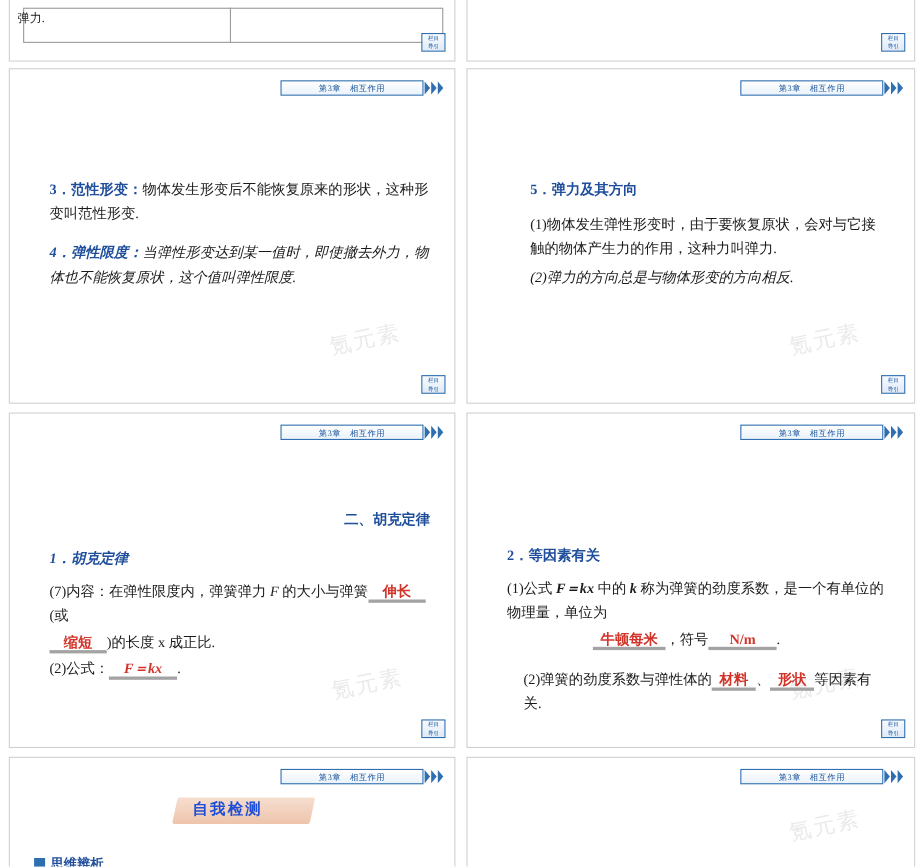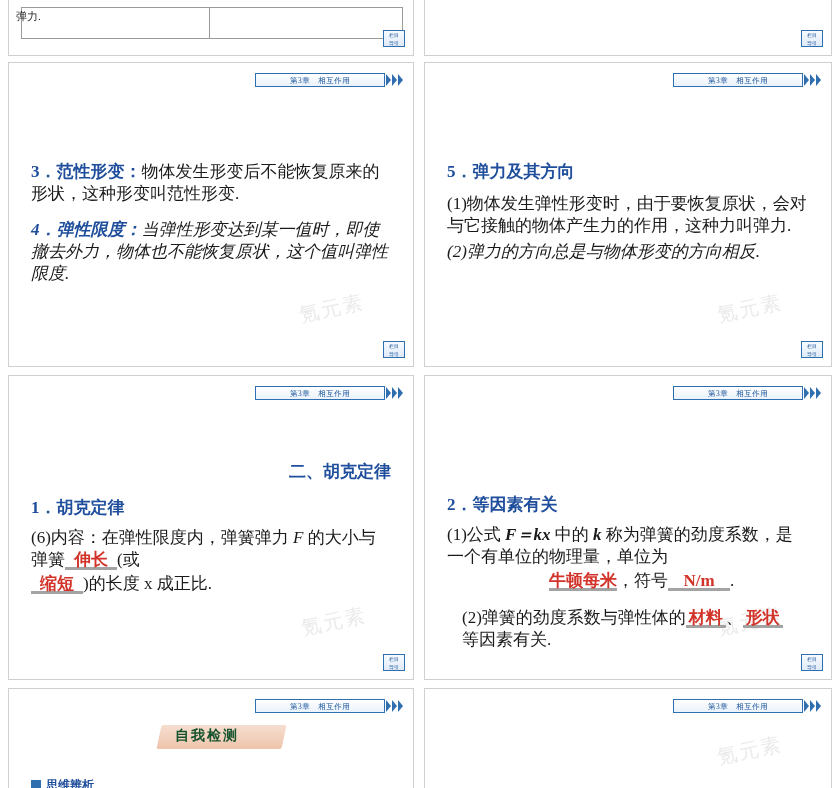--- a/index.html
+++ b/index.html
@@ -11,33 +11,33 @@
   .banner .bar{position:absolute;left:0;top:0;width:130px;height:14px;border:1px solid #2f6fb0;background:linear-gradient(#ffffff,#eaf2fb);box-sizing:border-box;}
   .banner .bar span{display:block;text-align:center;font-size:7.5px;color:#16519a;line-height:13px;letter-spacing:.5px;font-family:"Liberation Serif",serif;}
   .banner .chev{position:absolute;left:130px;top:0px;width:20px;height:14px;}
   .banner .chev i{position:absolute;top:1px;display:block;width:0;height:0;border-left:5px solid #2f6fb0;border-top:6px solid transparent;border-bottom:6px solid transparent;}
   .banner .chev i:nth-child(1){left:1px;}
   .banner .chev i:nth-child(2){left:7px;}
   .banner .chev i:nth-child(3){left:13px;}
   
   .navbtn{position:absolute;right:8px;bottom:8px;width:22px;height:17px;border:1px solid #2f6fb0;background:linear-gradient(#f7fbff,#dfeaf7);box-sizing:border-box;font-size:5px;line-height:7.5px;color:#16519a;text-align:center;padding-top:1px;letter-spacing:0;}
   
-  .body{position:absolute;left:22px;right:22px;font-size:17px;line-height:22px;color:#1a1a1a;}
+  .body{position:absolute;left:36px;right:22px;font-size:13px;line-height:22px;color:#1a1a1a;}
   .blue{color:#1f4e9c;font-weight:bold;}
   .num{color:#1f4e9c;font-weight:bold;}
   .red{color:#d2342a;font-weight:bold;}
   .blank{display:inline-block;min-width:52px;border-bottom:3px solid #a3a3a3;text-align:center;color:#d2342a;font-weight:bold;line-height:14px;}
   .ital{font-style:italic;}
   
   .wm{position:absolute;font-size:20px;color:rgba(150,150,150,.20);font-family:"Liberation Serif",serif;transform:rotate(-12deg);letter-spacing:2px;pointer-events:none;}
   
   .tbl{position:absolute;border:1px solid #9a9a9a;box-sizing:border-box;}
   .selftest{position:absolute;left:150px;top:36px;width:125px;height:26px;}
   .selftest .plate{position:absolute;left:0;top:0;width:125px;height:24px;background:linear-gradient(#f6ded0,#eec4ab);transform:skewX(-12deg);border-radius:2px;}
-  .selftest .txt{position:absolute;left:16px;top:2px;font-size:14px;color:#14532d;font-weight:bold;letter-spacing:2px;}
+  .selftest .txt{position:absolute;left:16px;top:2px;font-size:14px;color:#1d4ed8;font-weight:bold;letter-spacing:2px;}
   .sec-head{position:absolute;left:22px;font-size:12px;font-weight:bold;color:#1f4e9c;}
   .sqr{display:inline-block;width:10px;height:10px;background:#2f6fb0;margin-right:5px;vertical-align:-1px;}
 </style>
 </head>
 <body>
 
 <div class="page">
 
   <div class="slide" style="left:8px;top:-52px;width:406px;height:108px;">
     <div class="tbl" style="left:12px;top:58px;width:382px;height:32px;"></div>
@@ -87,21 +87,21 @@
       <div class="bar">
           <span>第3章　相互作用</span>
         </div>
       <div class="chev">
           <i></i>
           <i></i>
           <i></i>
         </div>
     </div>
     <div class="wm" style="left:292px;top:232px;">氪元素</div>
-    <div class="body" style="top:98px;">
+    <div class="body" style="top:98px;margin-left:21px;">
       <p style="margin:0 0 10px 0;">
         <span class="num">5．</span><span class="blue">弹力及其方向</span>
       </p>
       <p style="margin:0 0 4px 0;">(1)物体发生弹性形变时，由于要恢复原状，会对与它接触的物体产生力的作用，这种力叫弹力.</p>
       <p style="margin:0;font-style:italic;">(2)弹力的方向总是与物体形变的方向相反.</p>
     </div>
     <div class="navbtn">
       <div>栏目</div>
       <div>导引</div>
     </div>
@@ -114,28 +114,31 @@
         </div>
       <div class="chev">
           <i></i>
           <i></i>
           <i></i>
         </div>
     </div>
     <div class="wm" style="left:292px;top:232px;">氪元素</div>
     <div class="body" style="top:85px;">
       <p style="margin:0 0 14px 0;text-align:right;" class="blue">二、胡克定律</p>
-      <p style="margin:0 0 8px 0;">
+      <p style="margin:0 0 8px 0;font-style:italic;">
         <span class="num">1．</span><span class="blue">胡克定律</span>
       </p>
       <p style="margin:0 0 2px 0;">
-        <span>(6)内容：在弹性限度内，弹簧弹力 </span><span class="ital">F</span><span> 的大小与弹簧</span><span class="blank">伸长</span><span>(或</span>
+        <span>(7)内容：在弹性限度内，弹簧弹力 </span><span class="ital">F</span><span> 的大小与弹簧</span><span class="blank">伸长</span><span>(或</span>
       </p>
       <p style="margin:0 0 2px 0;">
         <span class="blank">缩短</span><span>)的长度 x 成正比.</span>
+      </p>
+      <p style="margin:0;">
+        <span>(2)公式：</span><span class="blank" style="min-width:62px;"><span class="red ital">F＝kx</span></span><span>.</span>
       </p>
     </div>
     <div class="navbtn">
       <div>栏目</div>
       <div>导引</div>
     </div>
   </div>
 
   <div class="slide" style="left:424px;top:375px;width:408px;height:305px;">
     <div class="banner">

